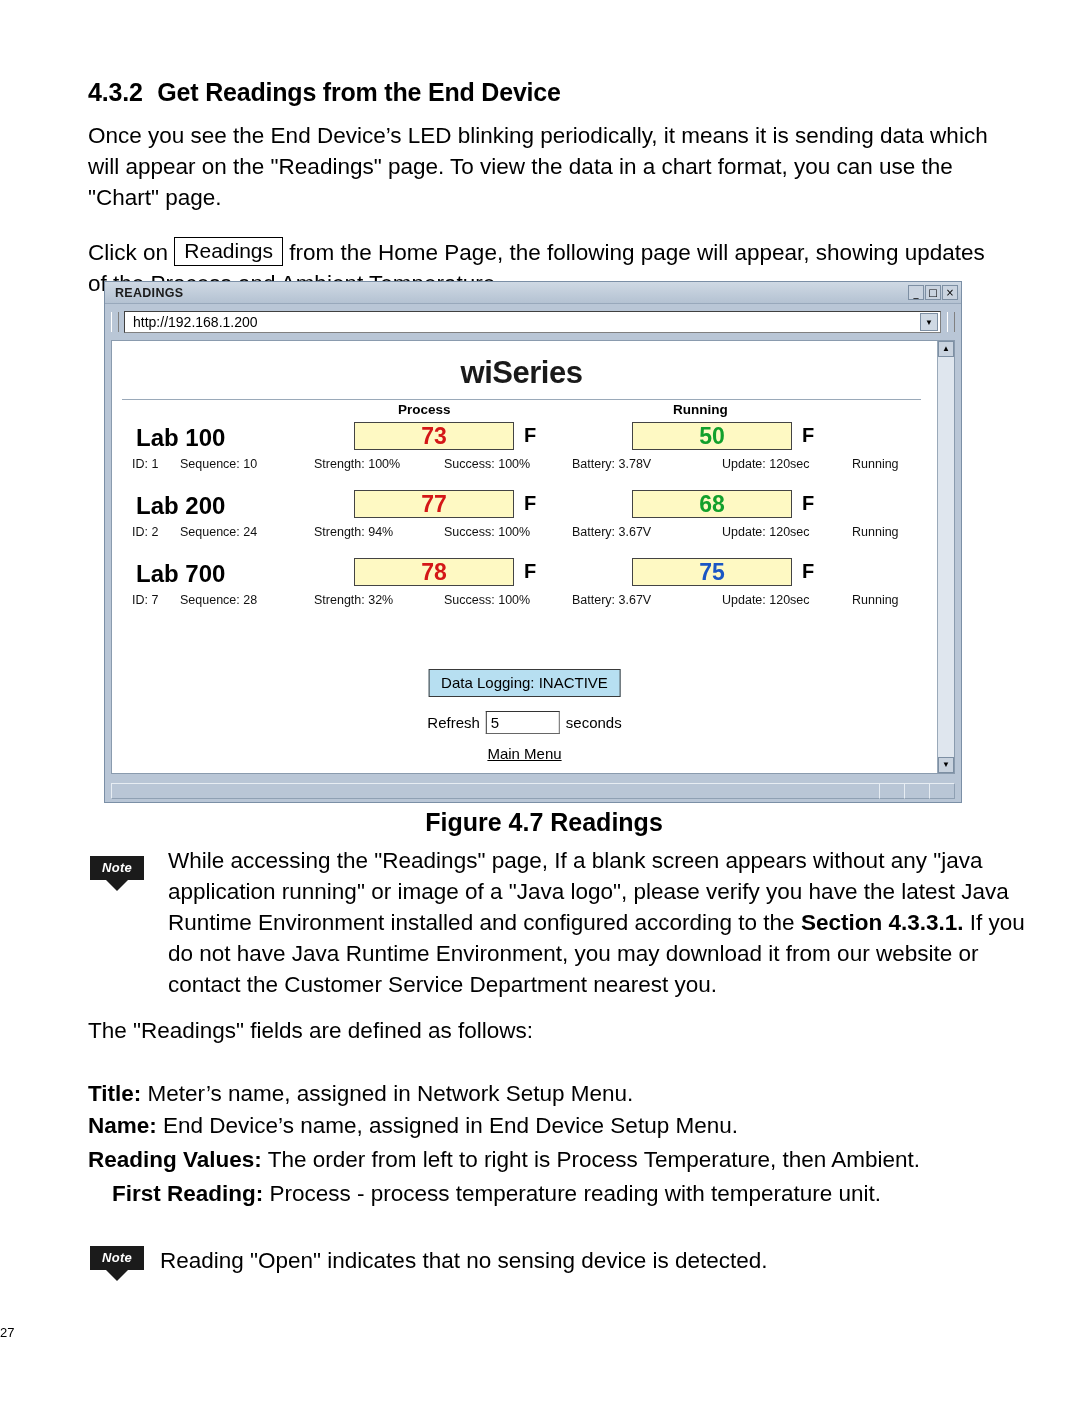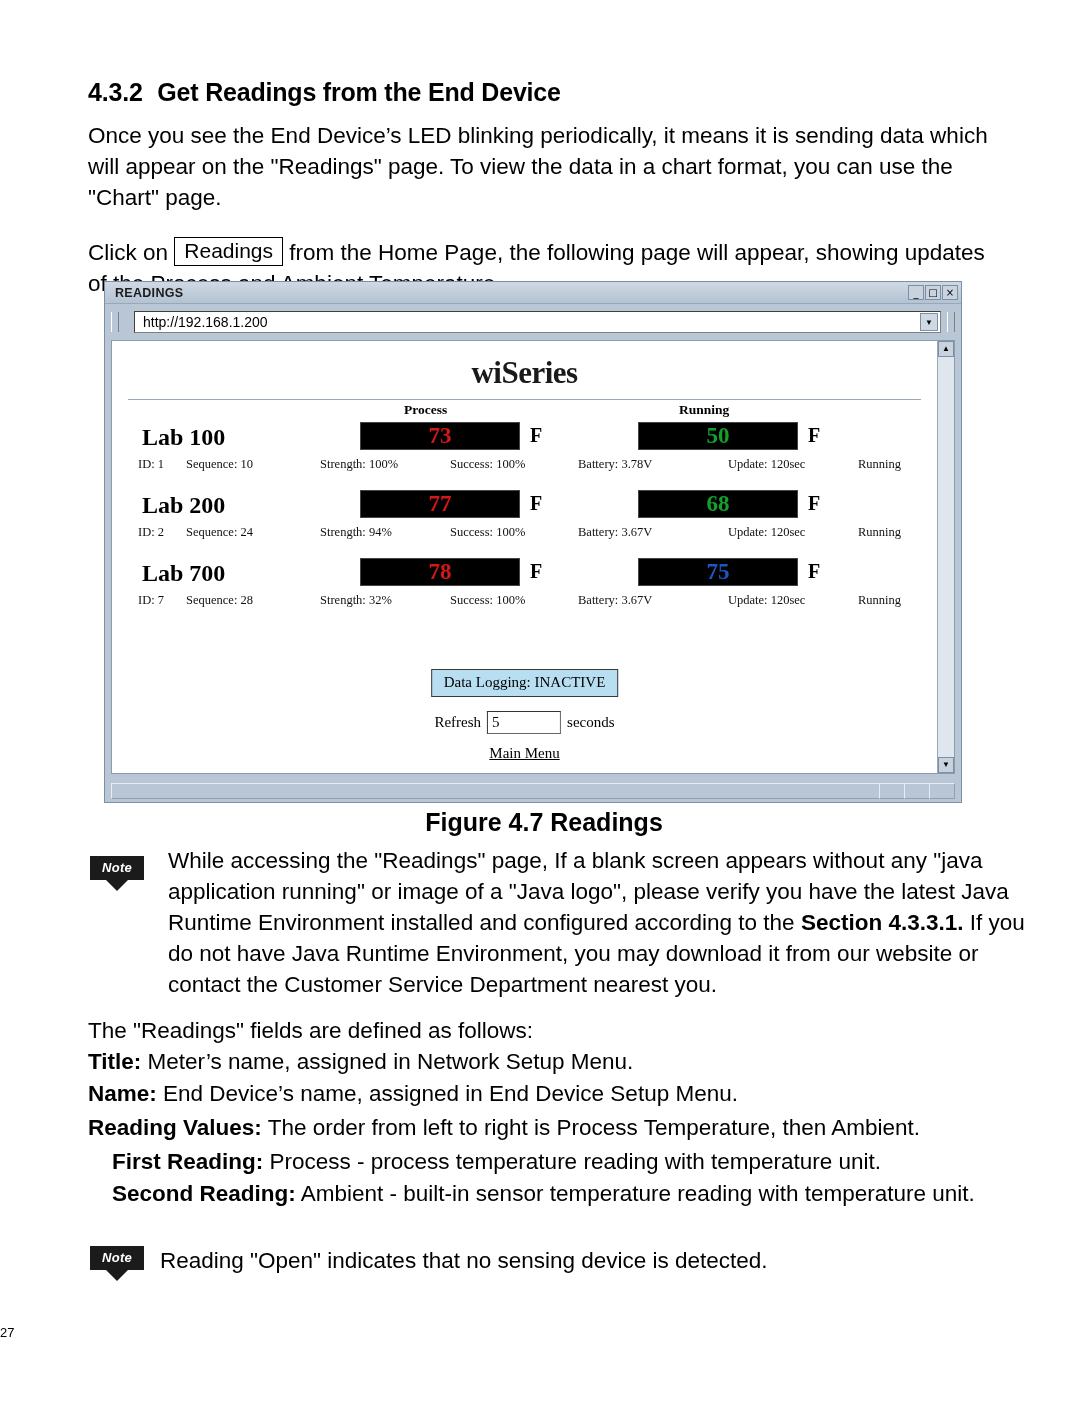--- a/index.html
+++ b/index.html
@@ -102,21 +102,20 @@
   .url-wrap {
     flex: 1;
     height: 22px;
     display: flex;
     align-items: center;
     border: 1px solid #808080;
     border-top-color: #404040;
     border-left-color: #404040;
     background: #ffffff;
     box-sizing: border-box;
-    margin-left: 10px;
   }
   .url-text {
     flex: 1;
     font-size: 14px;
     padding-left: 8px;
     color: #000;
     white-space: nowrap;
     overflow: hidden;
   }
   .url-arrow {
@@ -140,23 +139,22 @@
     margin: 0 6px;
     height: 434px;
     background: #ffffff;
     border: 1px solid #8a9bae;
     box-sizing: border-box;
     display: flex;
   }
   .page-body {
     flex: 1;
     position: relative;
-    padding: 8px 14px 0 14px;
+    padding: 8px 14px 0 8px;
     overflow: hidden;
-    font-family: Liberation Serif, serif;
   }
   .scrollcol {
     width: 17px;
     background: #dfe6ee;
     border-left: 1px solid #9aa9b9;
     display: flex;
     flex-direction: column;
     justify-content: space-between;
     box-sizing: border-box;
   }
@@ -196,21 +194,21 @@
     position: absolute;
     left: 16px; top: 4px;
     font-size: 24px;
     font-weight: bold;
   }
   .value-box {
     position: absolute;
     top: 2px;
     width: 160px;
     height: 28px;
-    background: #000000;
+    background: #fef9c3;
     border: 1px solid #444;
     box-sizing: border-box;
     text-align: center;
     font-size: 23px;
     font-weight: bold;
     line-height: 26px;
   }
   .vb-process { left: 234px; }
   .vb-ambient { left: 512px; }
   .unit {
@@ -356,21 +354,21 @@
     line-height: 31px;
   }
   .after-note {
     position: absolute;
     left: 88px;
     top: 1015px;
     width: 940px;
     font-size: 22.5px;
     line-height: 31px;
   }
-  .defs { position: absolute; left: 88px; width: 950px; font-size: 22.5px; line-height: 31px; }
+  .defs { position: absolute; left: 88px; width: 950px; font-size: 22.5px; line-height: 31px; margin-top: 32px; }
   .d1 { top: 1046px; }
   .d2 { top: 1078px; }
   .d3 { top: 1112px; }
   .d4 { left: 112px; top: 1146px; width: 930px; }
   .d5 { left: 112px; top: 1178px; width: 930px; }
   .note2-text {
     position: absolute;
     left: 160px;
     top: 1248px;
     font-size: 22.5px;
@@ -529,21 +527,18 @@
   </div>
   <div class="defs d2">
     <b>Name:</b><span> End Device’s name, assigned in End Device Setup Menu.</span>
   </div>
   <div class="defs d3">
     <b>Reading Values:</b><span> The order from left to right is Process Temperature, then Ambient.</span>
   </div>
   <div class="defs d4">
     <b>First Reading:</b><span> Process - process temperature reading with temperature unit.</span>
   </div>
-  <div class="defs d5">
-    <b>Second Reading:</b><span> Ambient - built-in sensor temperature reading with temperature unit.</span>
-  </div>
 
   <div class="note-icon note2">Note</div>
   <div class="note2-text">Reading "Open" indicates that no sensing device is detected.</div>
 
   <div class="pagenum">27</div>
 </div>
 
 </body></html>

